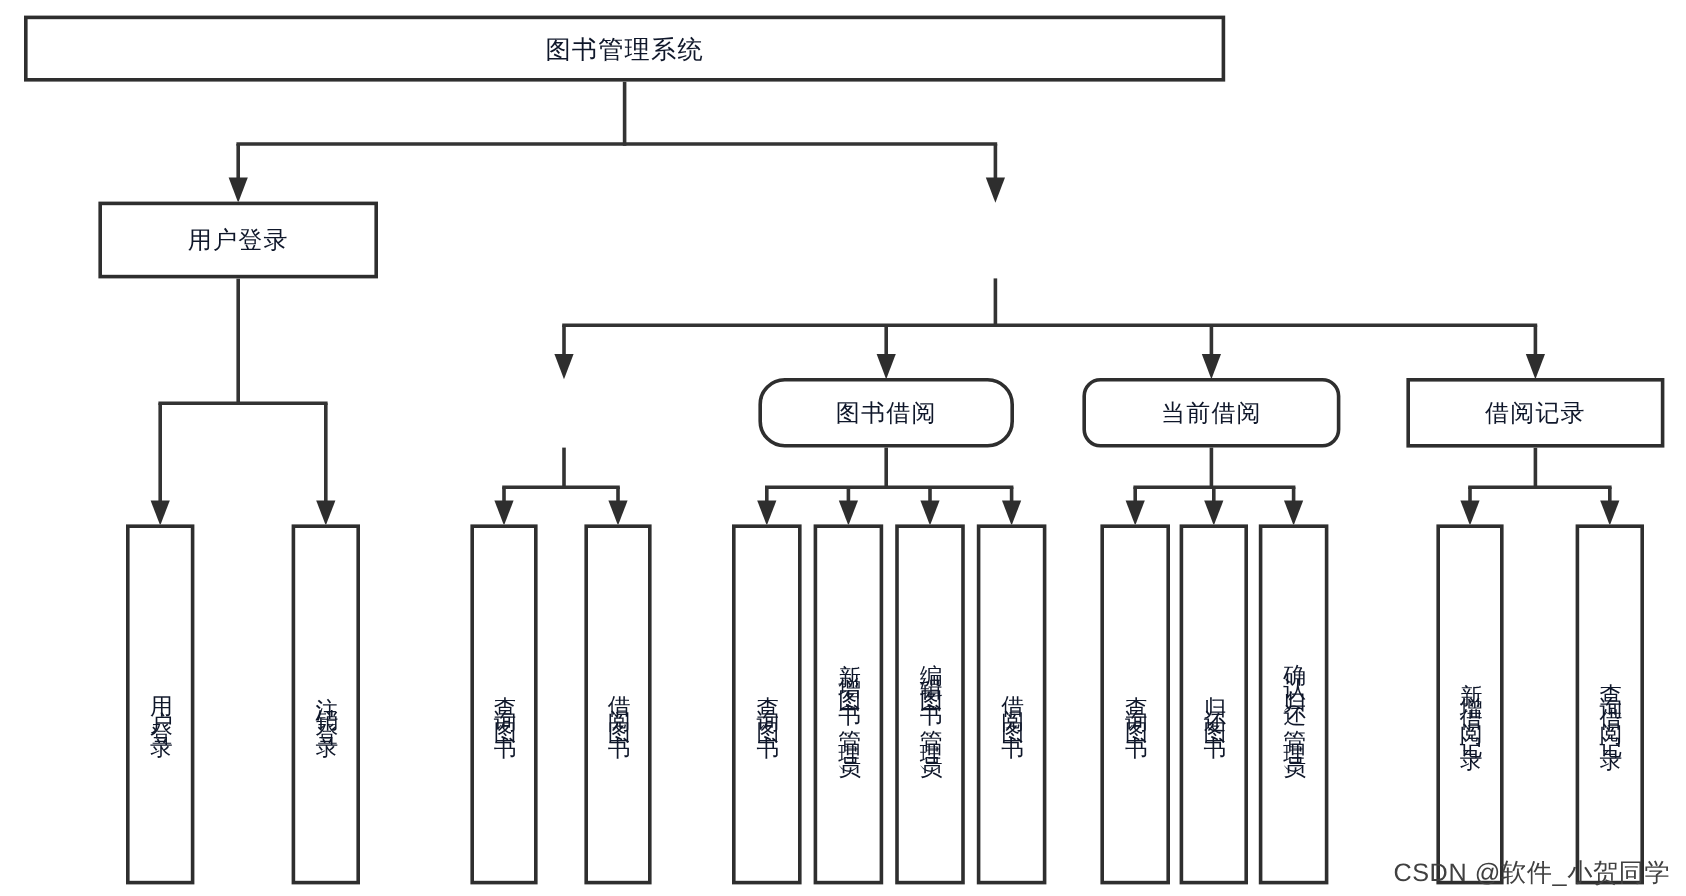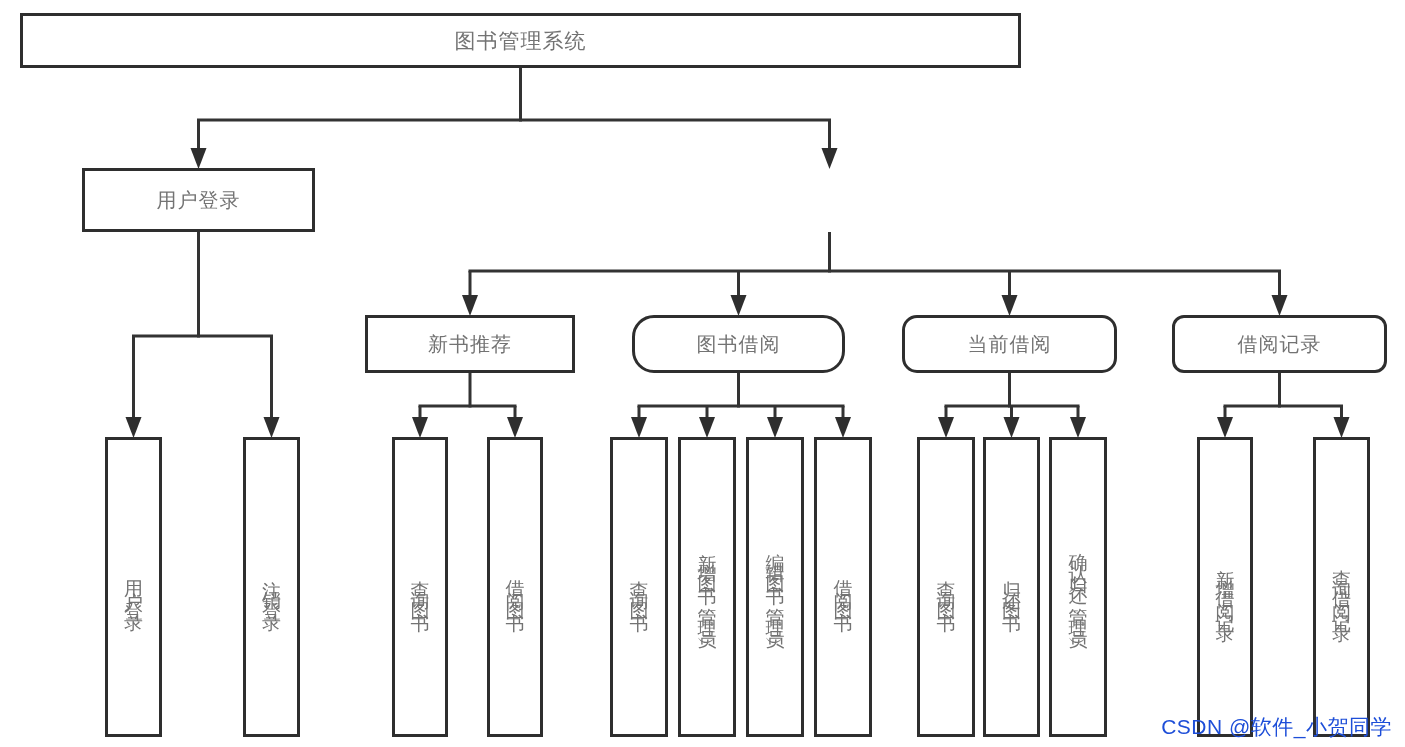--- a/index.html
+++ b/index.html
@@ -17,38 +17,38 @@
     pointer-events: none;
   }
   .box {
     position: absolute;
     box-sizing: border-box;
     border: 3px solid #2e2e2e;
     background: #ffffff;
     display: flex;
     align-items: center;
     justify-content: center;
-    color: #737373;
+    color: #0f172a;
   }
   .hbox { font-size: 20px; letter-spacing: 1px; }
   .root-box { font-size: 21px; }
   .vbox { font-size: 19px; }
   .vbox .vtext {
     writing-mode: vertical-rl;
     text-orientation: mixed;
     letter-spacing: 11px;
     line-height: 1.05;
     white-space: nowrap;
   }
   .watermark {
     position: absolute;
     right: 13px;
     bottom: 6px;
     font-size: 21px;
-    color: #1d4ed8;
+    color: #404040;
     letter-spacing: 0.5px;
   }
 </style>
 </head>
 <body>
 
 <div class="canvas">
 
   <svg class="connectors" width="1405" height="747" viewBox="0 0 1405 747">
     <g stroke="#333333" stroke-width="3" fill="#2e2e2e">
@@ -115,30 +115,27 @@
   </svg>
 
   <div class="box hbox root-box" style="left:20px; top:13px; width:1001px; height:55px;">
     <span>图书管理系统</span>
   </div>
 
   <div class="box hbox" style="left:82px; top:168px; width:233px; height:64px;">
     <span>用户登录</span>
   </div>
 
-  <div class="box hbox" style="left:365px; top:315px; width:210px; height:58px;">
-    <span>新书推荐</span>
-  </div>
   <div class="box hbox" style="left:632px; top:315px; width:213px; height:58px;border-radius:22px;">
     <span>图书借阅</span>
   </div>
   <div class="box hbox" style="left:902px; top:315px; width:215px; height:58px;border-radius:15px;">
     <span>当前借阅</span>
   </div>
-  <div class="box hbox" style="left:1172px; top:315px; width:215px; height:58px;border-radius:12px;">
+  <div class="box hbox" style="left:1172px; top:315px; width:215px; height:58px;">
     <span>借阅记录</span>
   </div>
 
   <div class="box vbox" style="left:105px; top:437px; width:57px; height:300px;">
     <span class="vtext">用户登录</span>
   </div>
   <div class="box vbox" style="left:243px; top:437px; width:57px; height:300px;">
     <span class="vtext">注销登录</span>
   </div>
 

